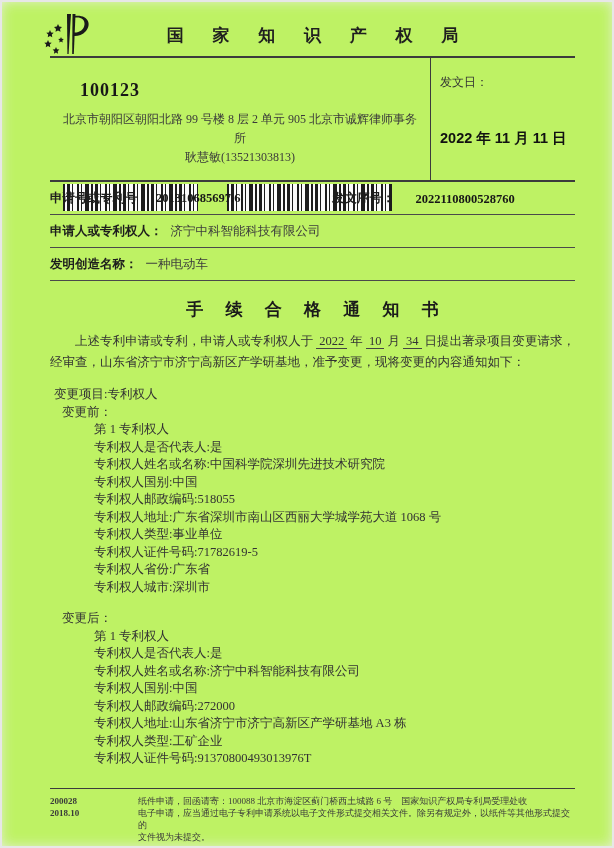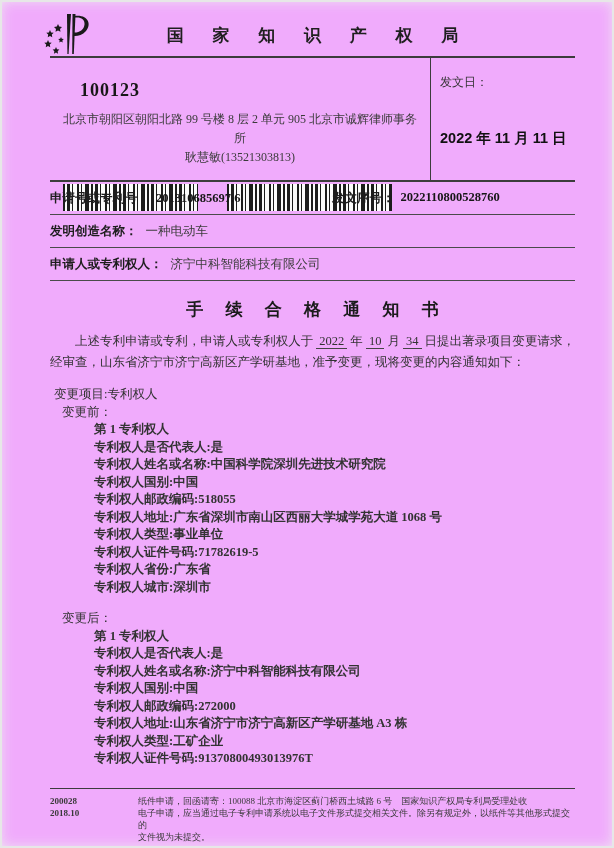--- a/index.html
+++ b/index.html
@@ -1,19 +1,19 @@
 <!DOCTYPE html>
 <html><head>
 <meta charset="utf-8">
 <style>
   * { margin:0; padding:0; box-sizing:border-box; }
   html,body { width:614px; height:848px; background:#ededed; }
   body { font-family:"Liberation Serif","DejaVu Serif",serif; color:#2e2e2e; }
   .page {
-    position:relative; width:614px; height:848px; background:#f0abfc;
+    position:relative; width:614px; height:848px; background:#bef264;
     box-shadow: inset 0 0 0 2px #e7e7e7, inset 0 0 14px #eee;
     overflow:hidden;
   }
   .content { position:absolute; left:50px; right:39px; top:0; }
 
   
   .logo { position:absolute; left:34px; top:10px; width:66px; height:52px; }
   .agency-title {
     text-align:center; font-weight:bold; font-size:17px;
     letter-spacing:12px; text-indent:12px; padding-top:24px; color:#1f1f1f;
@@ -37,33 +37,33 @@
   .issue-label { font-size:12px; color:#333; }
   .issue-date { margin-top:38px; font-size:14.5px; font-weight:bold; color:#111;
                 font-family:"Liberation Sans","DejaVu Sans",sans-serif; }
 
   
   .field-row { position:relative; display:flex; align-items:center; height:33px;
                border-bottom:1.5px solid #4a4a4a; font-size:12.5px; }
   .flabel { font-weight:bold; color:#1d1d1d; }
   .fval-b { font-weight:bold; margin-left:6px; color:#171717; }
   .fval { margin-left:8px; color:#3c3c3c; }
-  .serial-group { position:absolute; left:282px; display:flex; align-items:flex-start; }
+  .serial-group { position:absolute; left:282px; display:flex; align-items:flex-end;gap:15px; }
 
   
   .notice-title { margin-top:17px; text-align:center; font-size:17px; font-weight:bold;
                   letter-spacing:9px; text-indent:9px; color:#1b1b1b; }
   .notice-para { margin-top:10px; font-size:12.5px; line-height:21px; text-align:justify;
                  text-indent:2em; color:#333; }
   .u { border-bottom:1px solid #444; padding:0 3px; margin:0 3px; }
 
   .change { margin-top:13px; font-size:12.5px; line-height:17.5px; color:#333; }
   .change-item { margin-left:4px; }
   .change-label { margin-left:12px; }
-  .holder-block { margin-left:44px;font-weight:bold; }
+  .holder-block { margin-left:44px; }
   .after-gap { margin-top:14px; }
 
   
   .footer { position:absolute; left:50px; right:39px; top:788px;
             border-top:1.5px solid #3c3c3c; padding-top:6px; display:flex;
             font-size:9px; line-height:12px; color:#3a3a3a; }
   .footer-code { width:88px;font-weight:bold; }
   .footer-text { flex:1; }
 </style>
 </head>
@@ -110,27 +110,27 @@
     <div class="field-row">
       <span class="flabel">申请号或专利号：</span>
       <span class="fval-b">201310685697.6</span>
       <span class="serial-group">
         <span class="flabel">发文序号：</span>
         <span class="fval-b">2022110800528760</span>
       </span>
     </div>
 
     <div class="field-row">
-      <span class="flabel">发明创造名称：</span>
-      <span class="fval">一种电动车</span>
+      <span class="flabel">申请人或专利权人：</span>
+      <span class="fval">济宁中科智能科技有限公司</span>
     </div>
 
     <div class="field-row">
-      <span class="flabel">申请人或专利权人：</span>
-      <span class="fval">济宁中科智能科技有限公司</span>
+      <span class="flabel">发明创造名称：</span>
+      <span class="fval">一种电动车</span>
     </div>
 
     <div class="notice-title">手 续 合 格 通 知 书</div>
 
     <p class="notice-para"><span>上述专利申请或专利，申请人或专利权人于</span><span class="u">2022</span><span>年</span><span class="u">10</span><span>月</span><span class="u">34</span><span>日提出著录项目变更请求，经审查，山东省济宁市济宁高新区产学研基地，准予变更，现将变更的内容通知如下：</span></p>
 
     <div class="change">
       <div class="change-item">变更项目:专利权人</div>
       <div class="change-label">变更前：</div>
       <div class="holder-block">

